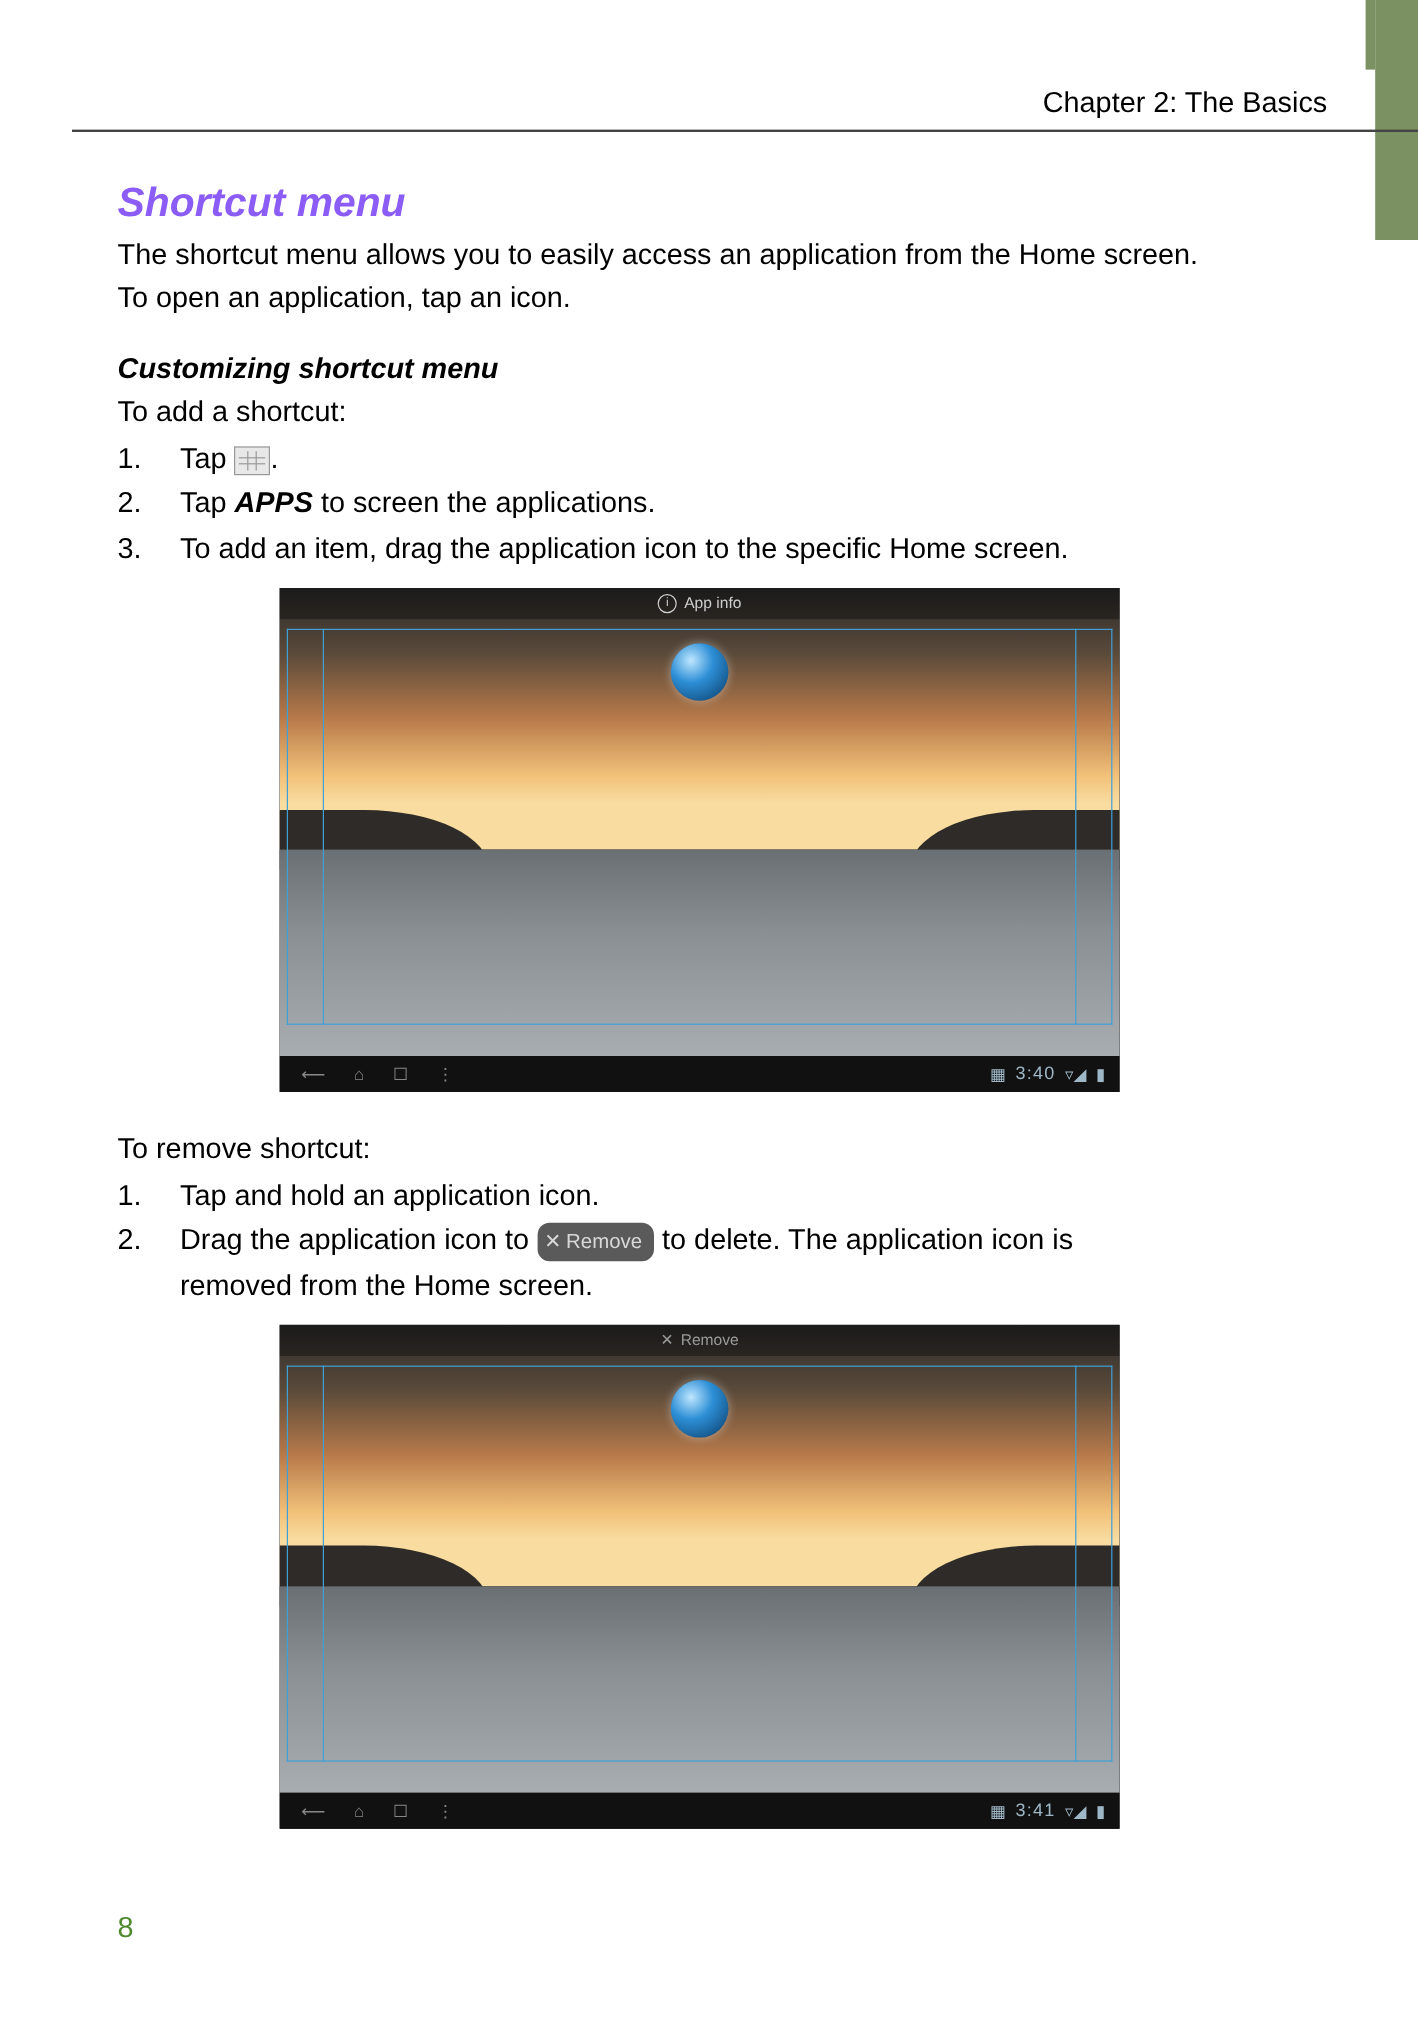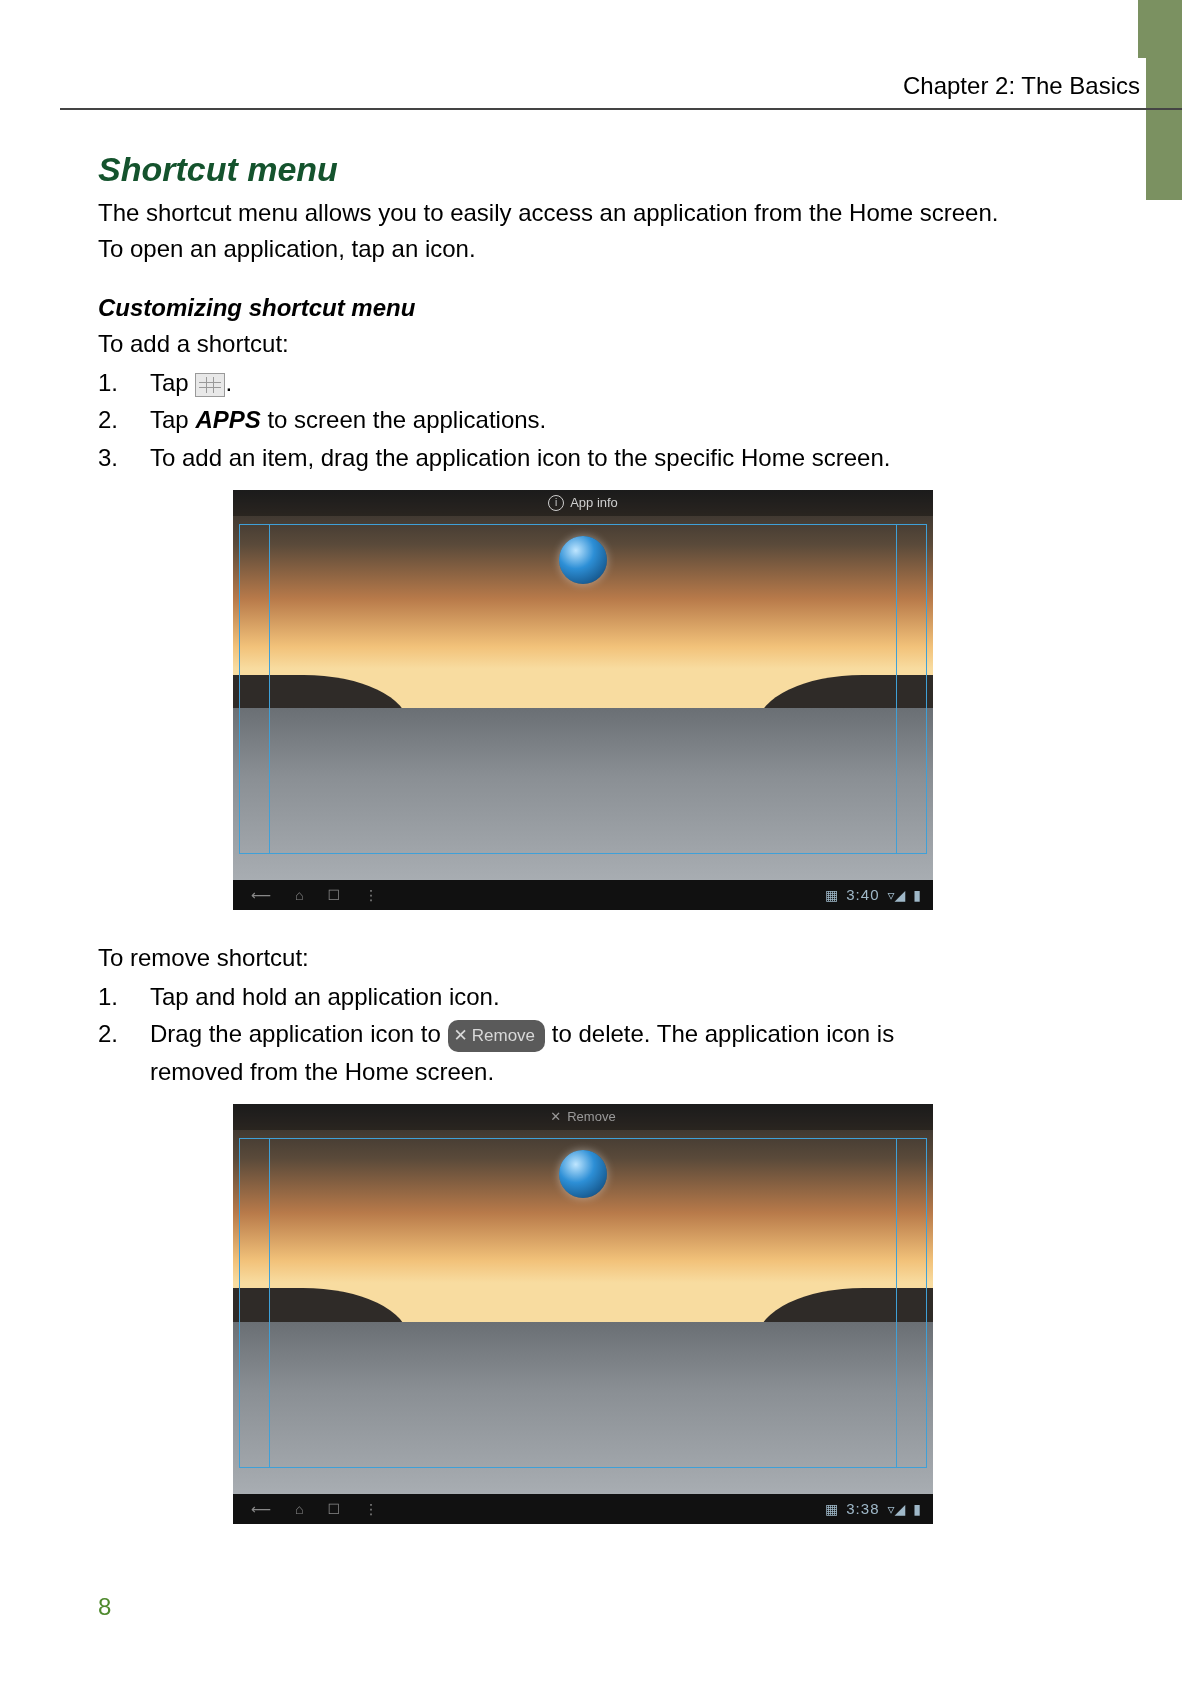--- a/index.html
+++ b/index.html
@@ -1,22 +1,22 @@
 <!DOCTYPE html>
 <html><head>
 <meta charset="utf-8">
 <style>
   html,body{margin:0;padding:0;background:#fff;font-family:Arial,Helvetica,sans-serif;color:#000;}
   .page{width:1182px;height:1681px;position:relative;background:#fff;box-sizing:border-box;}
   .side-tab{position:absolute;right:0;top:0;width:36px;height:200px;background:#7B9161;}
   .side-tab::before{content:"";position:absolute;left:-8px;top:0;width:8px;height:58px;background:#7B9161;}
   .header-line{position:absolute;left:60px;right:0;top:108px;height:2px;background:#444;}
-  .chapter{position:absolute;right:42px;top:72px;font-size:24px;margin-left:44px;}
+  .chapter{position:absolute;right:76px;top:72px;font-size:24px;margin-left:44px;}
   .content{position:absolute;left:98px;top:150px;width:970px;}
-  h1.green{color:#14532d;font-style:italic;font-weight:bold;font-size:34px;margin:0 0 8px 0;}
+  h1.green{color:#8b5cf6;font-style:italic;font-weight:bold;font-size:34px;margin:0 0 8px 0;}
   h3.sub{font-style:italic;font-weight:bold;font-size:24px;margin:28px 0 6px 0;}
   p{font-size:24px;line-height:1.35;margin:4px 0;}
   .ol{font-size:24px;line-height:1.55;}
   .row{display:flex;}
   .num{width:52px;flex:none;}
   .txt{flex:1;}
   .txt.justify{text-align:justify;}
   .apps-icon{display:inline-block;width:28px;height:22px;vertical-align:middle;position:relative;border:1px solid #999;background:#e8e8e8;}
   .apps-icon::before{content:"";position:absolute;inset:3px;background:
     linear-gradient(#999,#999) 0 33%/100% 1px no-repeat,
@@ -154,21 +154,21 @@
         <div class="globe"></div>
         <div class="navbar">
           <div class="nav-icons">
             <span>⟵</span>
             <span>⌂</span>
             <span>☐</span>
             <span>⋮</span>
           </div>
           <div class="nav-right">
             <span>▦</span>
-            <span class="clock">3:38</span>
+            <span class="clock">3:41</span>
             <span>▿◢</span>
             <span>▮</span>
           </div>
         </div>
       </div>
     </div>
 
   </div>
 
   <div class="page-num">8</div>

